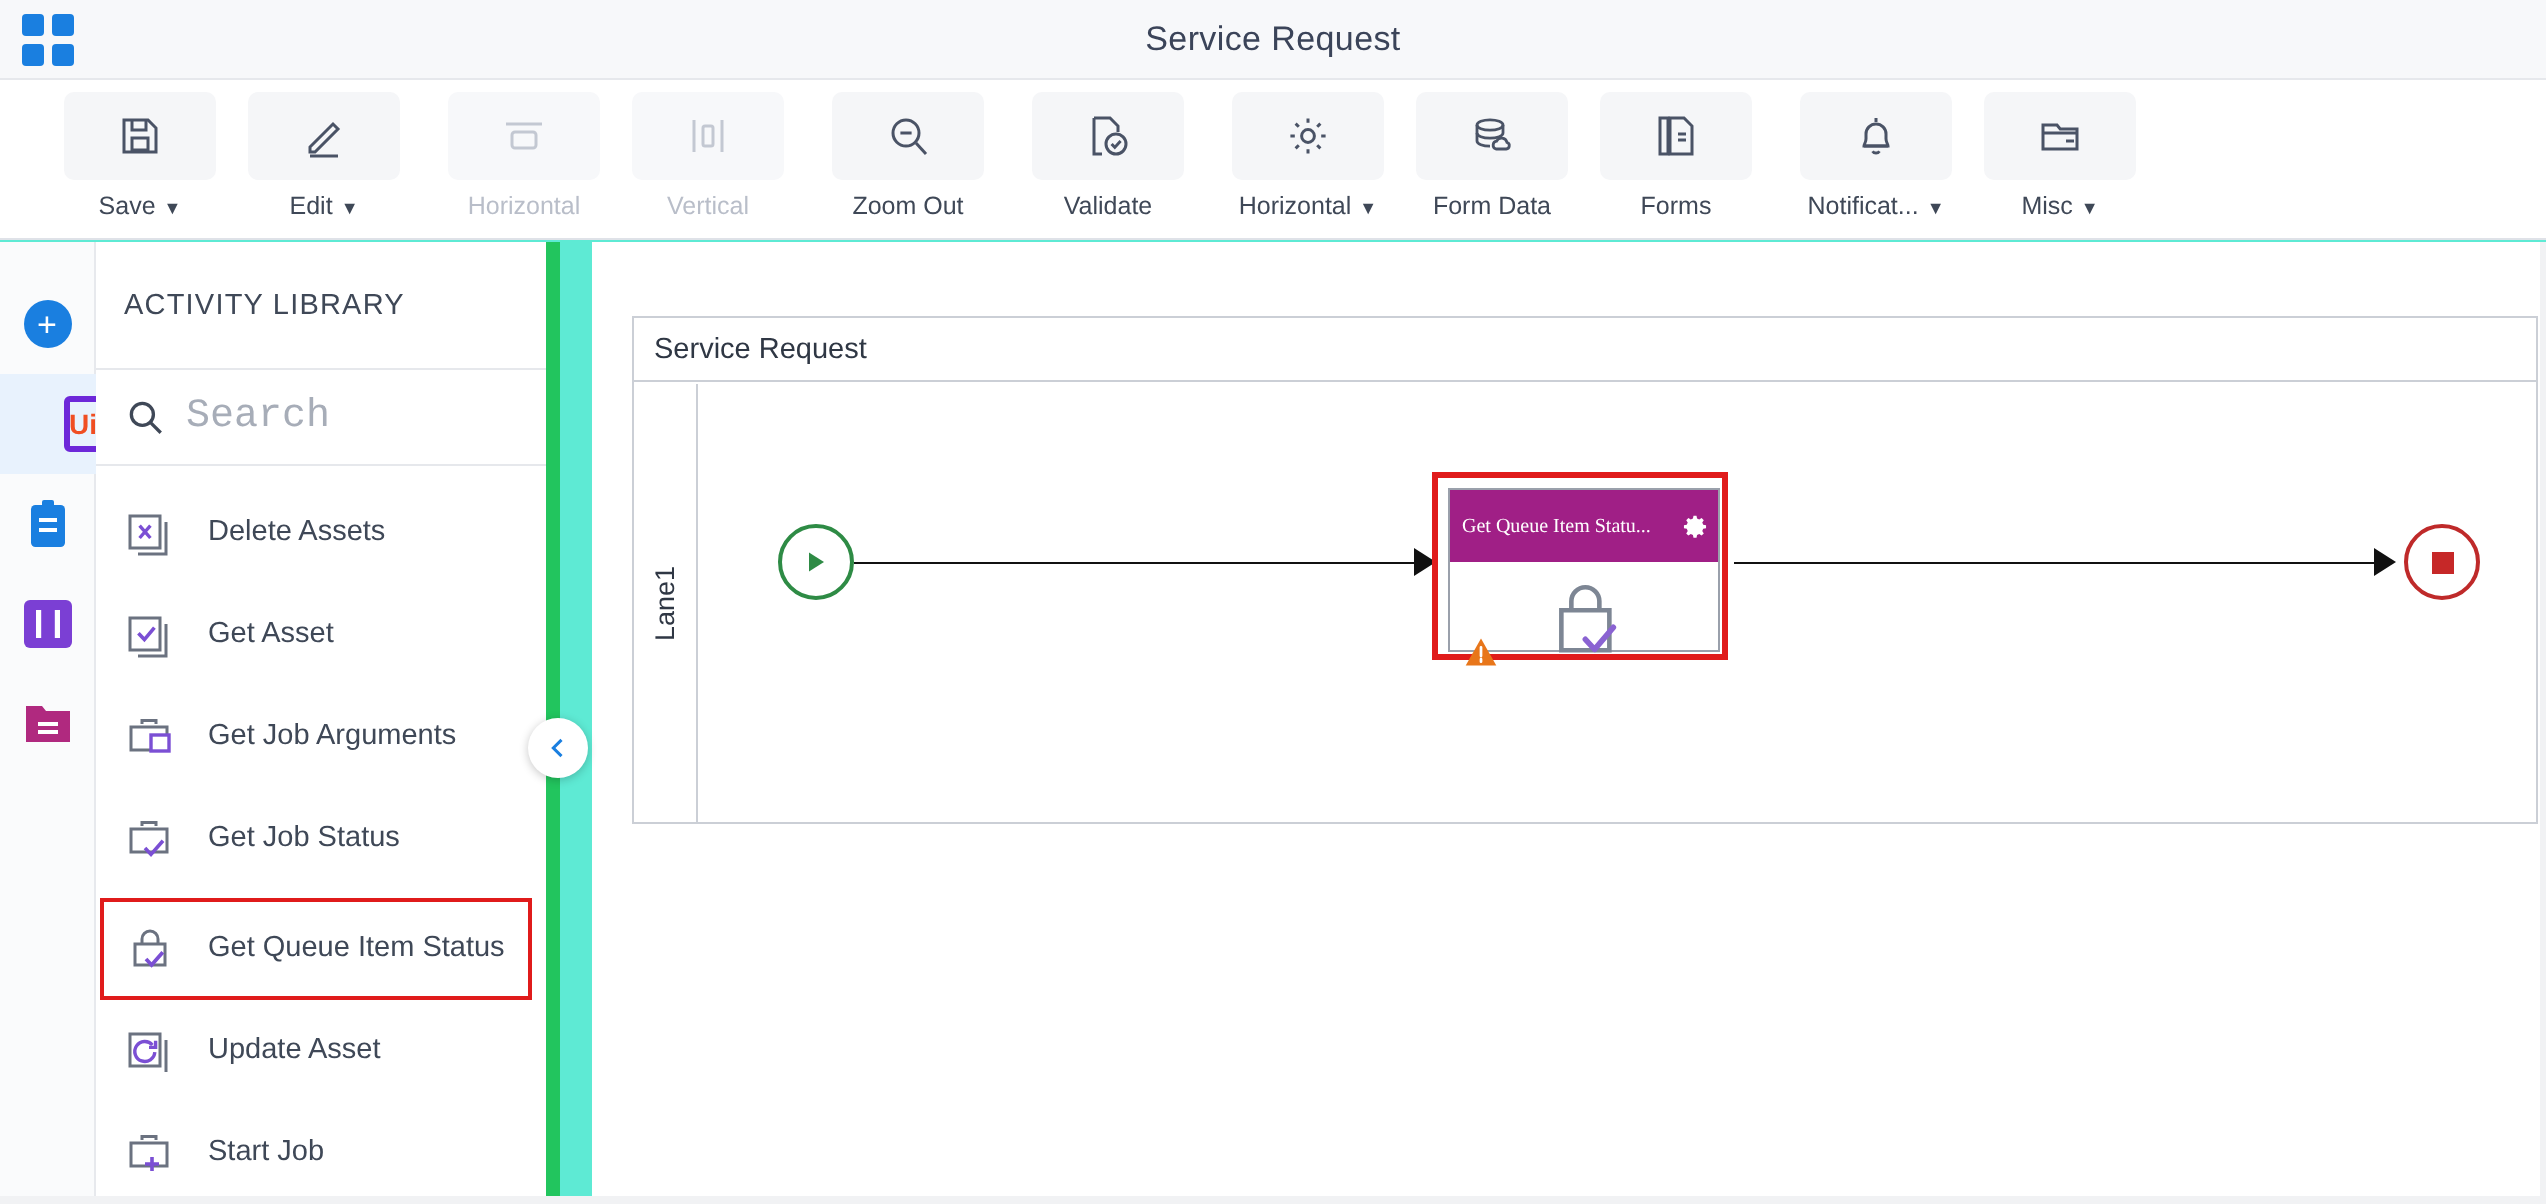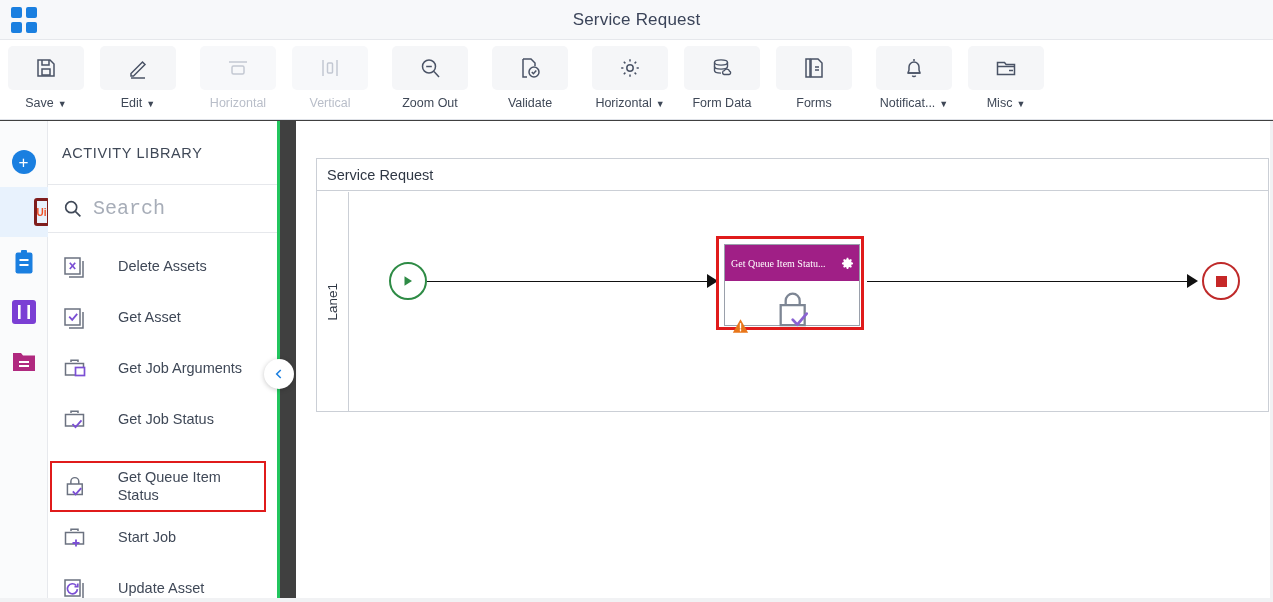--- a/index.html
+++ b/index.html
@@ -2,41 +2,41 @@
 <html><head>
 <meta charset="utf-8">
 <style>
   * { box-sizing: border-box; margin: 0; padding: 0; }
   html, body {
     width: 1273px; height: 602px;
     font-family: "Liberation Sans", sans-serif;
     background: #ffffff;
     overflow: hidden;
   }
-  #app { position: relative; width: 1273px; height: 602px; background:#404040; }
+  #app { position: relative; width: 1273px; height: 602px; background:#5eead4; }
 
   
   .titlebar {
     position:absolute; left:0; top:0; width:1273px; height:40px;
     background:#f7f8fa; border-bottom:1px solid #e6e8ec;
     display:flex; align-items:center;
   }
   .applogo { width:48px; height:40px; display:flex; align-items:center; justify-content:center; }
   .grid4 { display:grid; grid-template-columns:11px 11px; grid-template-rows:11px 11px; gap:4px; }
   .grid4 i { display:block; background:#1a7fe0; border-radius:2px; }
   .apptitle {
     position:absolute; left:0; right:0; text-align:center;
     font-size:17px; color:#3b4459; letter-spacing:.2px;
   }
 
   
   .toolbar {
     position:absolute; left:0; top:40px; width:1273px; height:80px;
     background:#ffffff; border-bottom:1px solid #dfe2e8;
-    display:flex; align-items:flex-start; padding-top:6px;
+    display:flex; align-items:flex-start; padding-left:24px; padding-top:6px;
   }
   .tb-item {
     display:flex; flex-direction:column; align-items:center;
     min-width:56px; padding:0 8px; cursor:pointer; user-select:none;
   }
   .tb-icon {
     width:76px; height:44px; border-radius:5px; background:#f5f6f8;
     display:flex; align-items:center; justify-content:center;
     color:#4a5366;
   }
@@ -55,54 +55,54 @@
     background:#fafbfc; border-right:1px solid #e7e9ed;
     display:flex; flex-direction:column; align-items:center; padding-top:16px;
   }
   .rail-item { width:48px; height:50px; display:flex; align-items:center; justify-content:center; cursor:pointer; }
   .rail-item.selected { background:#e8f2fd; }
   .plus-circle {
     width:24px;height:24px;border-radius:50%;background:#1a7fe0;color:#fff;
     display:flex;align-items:center;justify-content:center;font-size:17px;line-height:1;font-weight:400;
   }
   .ui-logo {
-    width:28px;height:28px;border:3px solid #7f1d1d;color:#f04e22;border-radius:3px;
-    display:flex;align-items:center;justify-content:center;font-size:10px;font-weight:bold;
+    width:28px;height:28px;border:3px solid #6d28d9;color:#f04e22;border-radius:3px;
+    display:flex;align-items:center;justify-content:center;font-size:14px;font-weight:bold;
     font-family:"Liberation Sans",sans-serif;
     margin-left:36px;
   }
 
   
   .panel {
     position:absolute; left:48px; top:121px; width:232px; height:481px;
-    background:#ffffff; border-right:3px solid #22c55e; overflow:hidden;
+    background:#ffffff; border-right:7px solid #22c55e; overflow:hidden;
   }
   .panel-title {
     height:64px; display:flex; align-items:center; padding-left:14px;
     font-size:14.5px; letter-spacing:.6px; color:#3f4857; font-weight:400;
     border-bottom:1px solid #e6e8ec;
   }
   .search-row {
     height:48px; display:flex; align-items:center; gap:10px; padding-left:14px;
     border-bottom:1px solid #e6e8ec;
   }
   .search-input {
     border:none; outline:none; font-size:20px; color:#555; width:150px;
     font-family:Liberation Mono, monospace; background:transparent;
   }
   .search-input::placeholder { color:#a7adb8; }
 
   .list { position:relative; height:369px; overflow:hidden; }
   .list-scroll { position:absolute; left:0; top:-22px; width:232px; }
   .li {
-    display:flex; align-items:center; gap:28px; height:51px; padding-left:14px;
+    display:flex; align-items:center; gap:14px; height:51px; padding-left:14px;
     font-size:14.5px; color:#3f4857; cursor:pointer;
   }
   .li.highlight {
-    border:2px solid #e01b1b; height:51px; margin:16px 14px 0 2px; padding-left:10px;
+    border:2px solid #e01b1b; height:51px; margin:4px 14px 0 2px; padding-left:10px;
   }
   .li .txt { line-height:1.18; }
 
   
   .collapse-btn {
     position:absolute; left:264px; top:359px; width:30px; height:30px; border-radius:50%;
     background:#fff; box-shadow:0 1px 5px rgba(0,0,0,.22);
     display:flex; align-items:center; justify-content:center; cursor:pointer; z-index:20;
   }
 
@@ -443,35 +443,35 @@
           <svg width="28" height="28" viewBox="0 0 28 28" fill="none" stroke="#6b7280" stroke-width="1.5">
             <path d="M9 11V8.5a4 4 0 0 1 8 0V11"></path>
             <path d="M5.5 11h15v10.5h-15z"></path>
             <path d="m11 18.5 2.8 3 5.6-6.4" stroke="#7b4fd4" stroke-width="1.9" fill="none"></path>
           </svg>
           <span class="txt">Get Queue Item Status</span>
         </div>
 
         <div class="li">
           <svg width="28" height="28" viewBox="0 0 28 28" fill="none" stroke="#6b7280" stroke-width="1.5">
-            <path d="M9 7V5.2h7V7"></path>
-              <path d="M3.5 8.5h18v11.5h-18z"></path>
-            <path d="M14 15.5v7M10.5 19h7" stroke="#7b4fd4" stroke-width="1.8"></path>
-          </svg>
-          <span class="txt">Start Job</span>
-        </div>
-
-        <div class="li">
-          <svg width="28" height="28" viewBox="0 0 28 28" fill="none" stroke="#6b7280" stroke-width="1.5">
             <rect x="3" y="5" width="15" height="16"></rect>
               <path d="M21 8v16"></path>
             <path d="M14.2 10.5a5 5 0 1 0 1.2 3.6" stroke="#7b4fd4" stroke-width="1.7" fill="none"></path>
             <path d="M15.8 8.4v3.3h-3.3" stroke="#7b4fd4" stroke-width="1.7"></path>
           </svg>
           <span class="txt">Update Asset</span>
+        </div>
+
+        <div class="li">
+          <svg width="28" height="28" viewBox="0 0 28 28" fill="none" stroke="#6b7280" stroke-width="1.5">
+            <path d="M9 7V5.2h7V7"></path>
+              <path d="M3.5 8.5h18v11.5h-18z"></path>
+            <path d="M14 15.5v7M10.5 19h7" stroke="#7b4fd4" stroke-width="1.8"></path>
+          </svg>
+          <span class="txt">Start Job</span>
         </div>
 
       </div>
     </div>
 
   </div>
 
   <div class="collapse-btn">
     <svg width="14" height="14" viewBox="0 0 24 24" fill="none" stroke="#1a7fe0" stroke-width="2.6">
       <path d="M15 5 8 12l7 7"></path>

